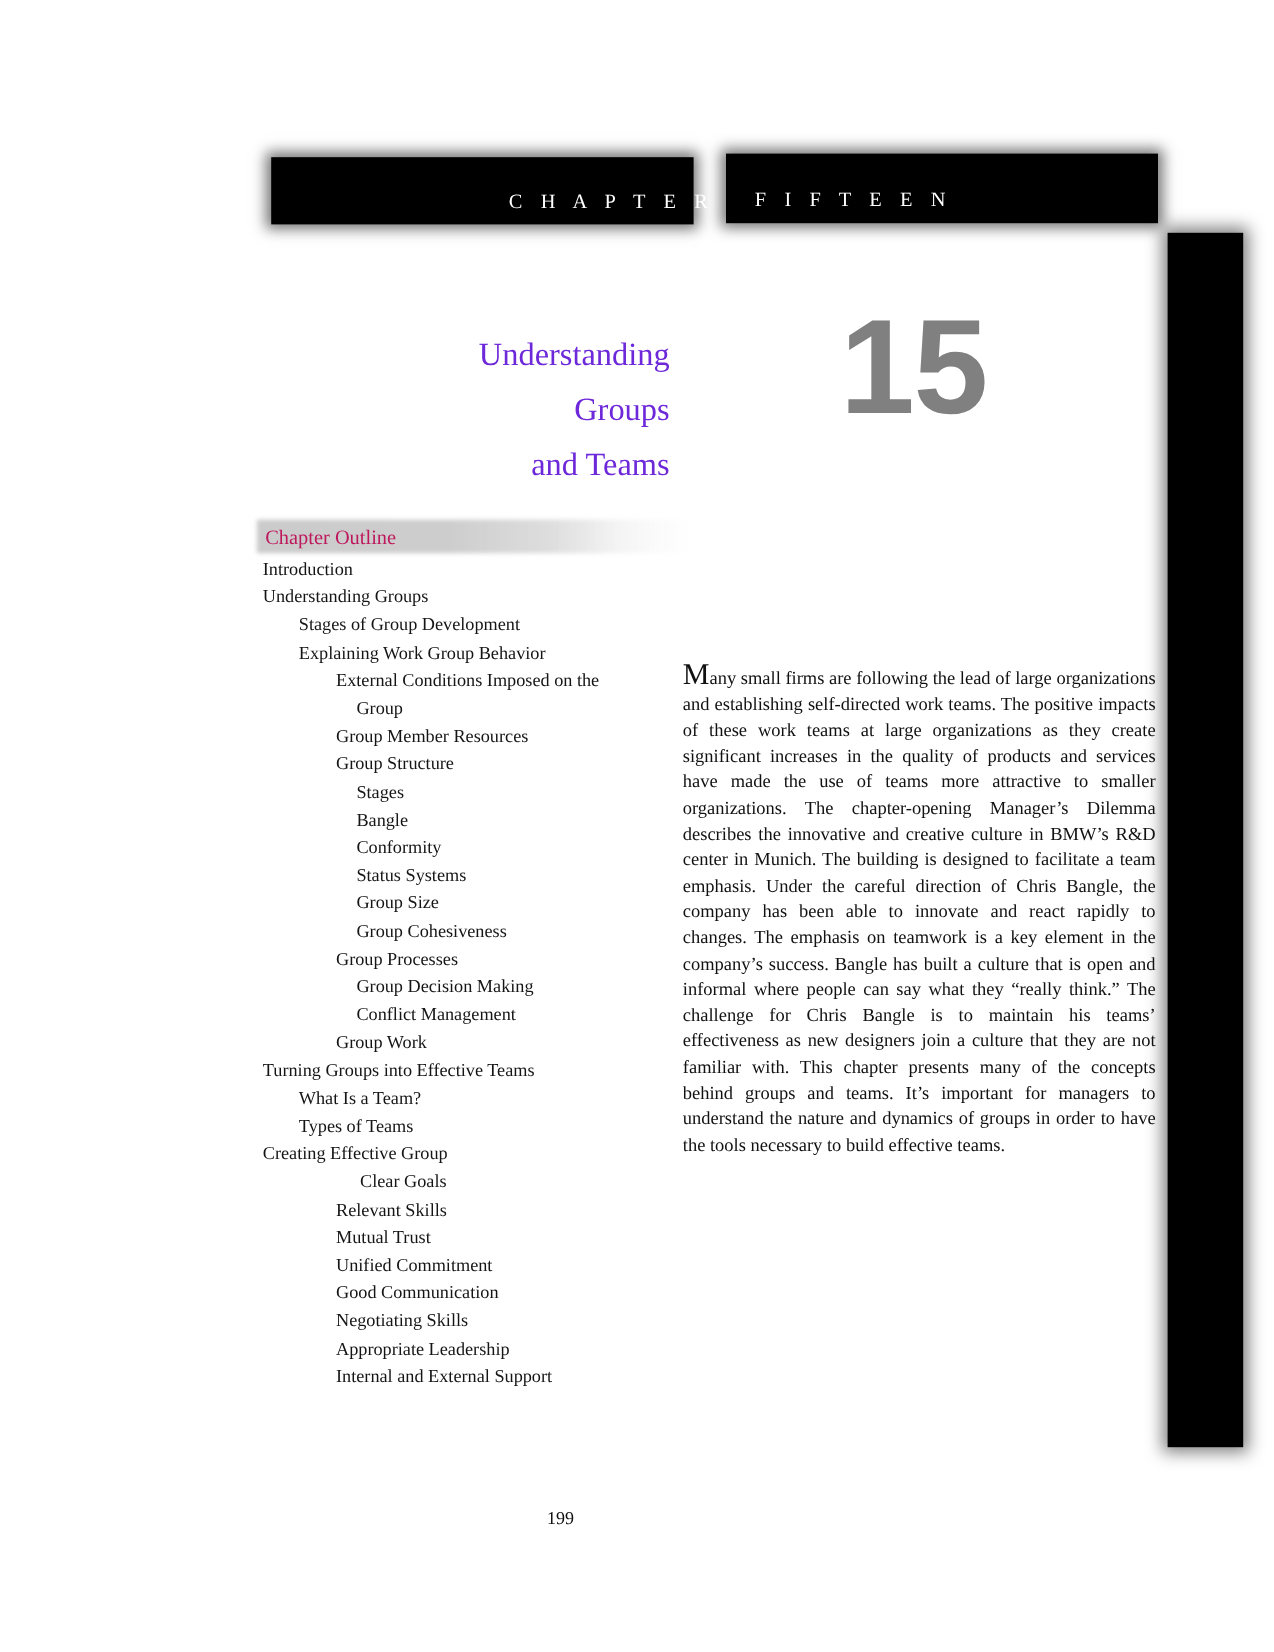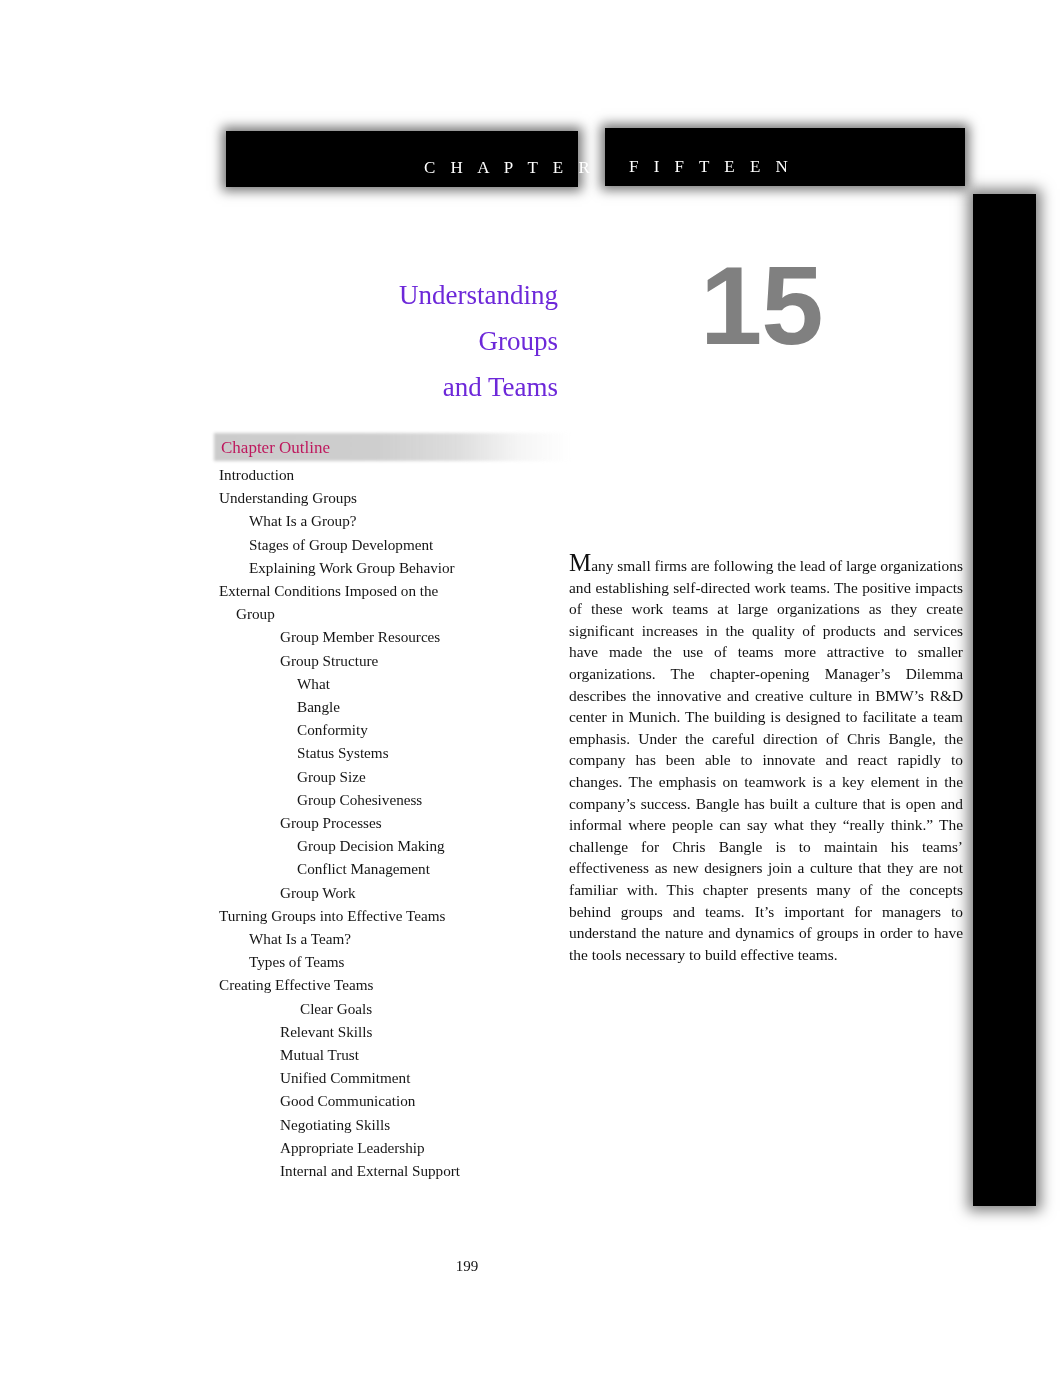--- a/index.html
+++ b/index.html
@@ -127,21 +127,21 @@
     line-height: 23.2px;
     color: #151515;
   }
   #chapter-outline-list .oi {
     display: block;
     white-space: normal;
   }
   .lvl0 { margin-left: 0px; }
   .lvl1 { margin-left: 30px; }
   .lvl2 { margin-left: 61px; }
-  .lvl2w { text-indent: 0; }
+  .lvl2w { margin-left: 61px; text-indent: 0; }
   .lvl2w .cont { display: block; margin-left: 17px; }
   .lvl3 { margin-left: 78px; }
   .lvl2b { margin-left: 81px; }
 
   
   #intro-paragraph {
     position: absolute;
     left: 569px;
     top: 552px;
     width: 394px;
@@ -184,40 +184,39 @@
 </div>
 
 <div id="chapter-number">15</div>
 
 <div id="outline-header-bar"></div>
 <div id="outline-header-label">Chapter Outline</div>
 
 <div id="chapter-outline-list">
     <span class="oi lvl0">Introduction</span>
     <span class="oi lvl0">Understanding Groups</span>
-    <span class="oi lvl1">What Is a Group?</span>
     <span class="oi lvl1">Stages of Group Development</span>
     <span class="oi lvl1">Explaining Work Group Behavior</span>
     <span class="oi lvl2w"><span>External Conditions Imposed on the</span><span class="cont">Group</span></span>
     <span class="oi lvl2">Group Member Resources</span>
     <span class="oi lvl2">Group Structure</span>
-    <span class="oi lvl3">What</span>
+    <span class="oi lvl3">Stages</span>
     <span class="oi lvl3">Bangle</span>
     <span class="oi lvl3">Conformity</span>
     <span class="oi lvl3">Status Systems</span>
     <span class="oi lvl3">Group Size</span>
     <span class="oi lvl3">Group Cohesiveness</span>
     <span class="oi lvl2">Group Processes</span>
     <span class="oi lvl3">Group Decision Making</span>
     <span class="oi lvl3">Conflict Management</span>
     <span class="oi lvl2">Group Work</span>
     <span class="oi lvl0">Turning Groups into Effective Teams</span>
     <span class="oi lvl1">What Is a Team?</span>
     <span class="oi lvl1">Types of Teams</span>
-    <span class="oi lvl0">Creating Effective Teams</span>
+    <span class="oi lvl0">Creating Effective Group</span>
     <span class="oi lvl2b">Clear Goals</span>
     <span class="oi lvl2">Relevant Skills</span>
     <span class="oi lvl2">Mutual Trust</span>
     <span class="oi lvl2">Unified Commitment</span>
     <span class="oi lvl2">Good Communication</span>
     <span class="oi lvl2">Negotiating Skills</span>
     <span class="oi lvl2">Appropriate Leadership</span>
     <span class="oi lvl2">Internal and External Support</span>
   </div>
 

